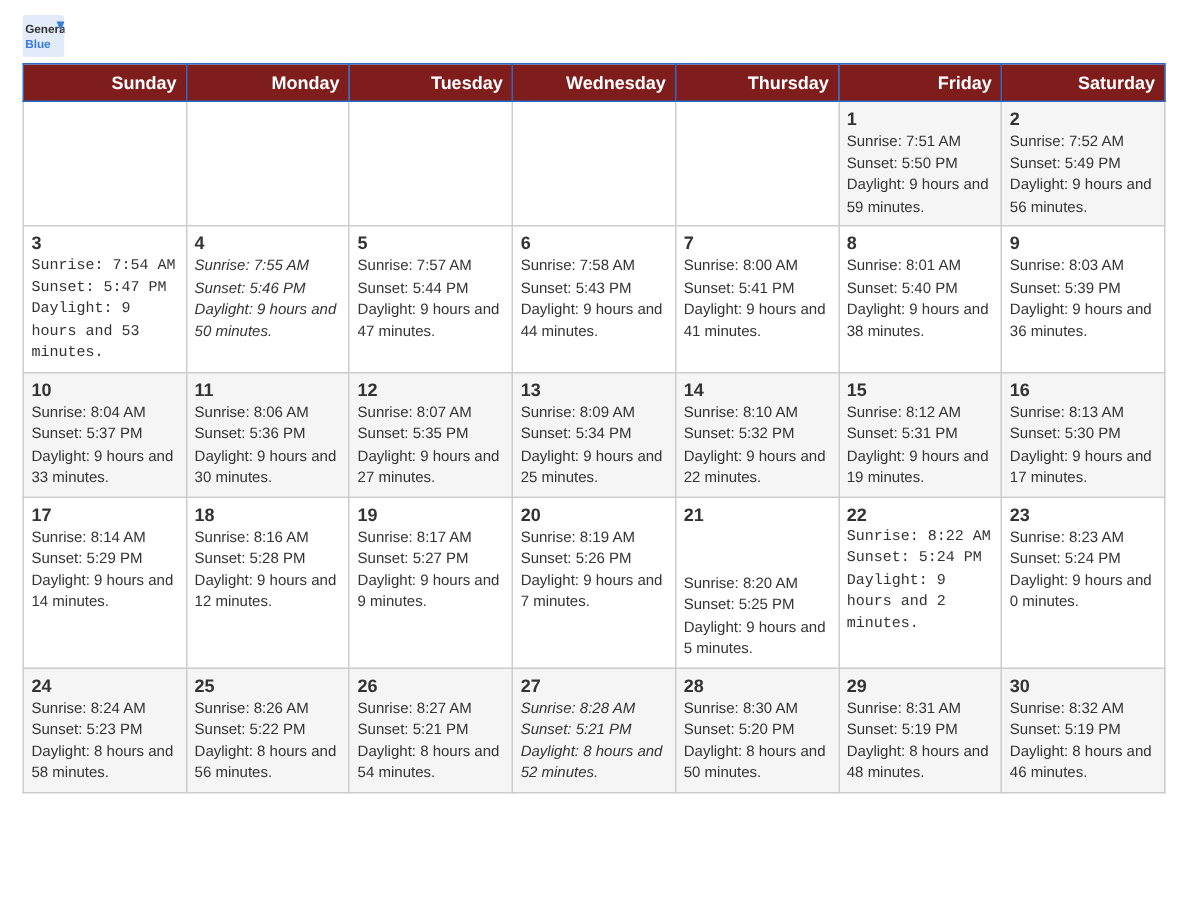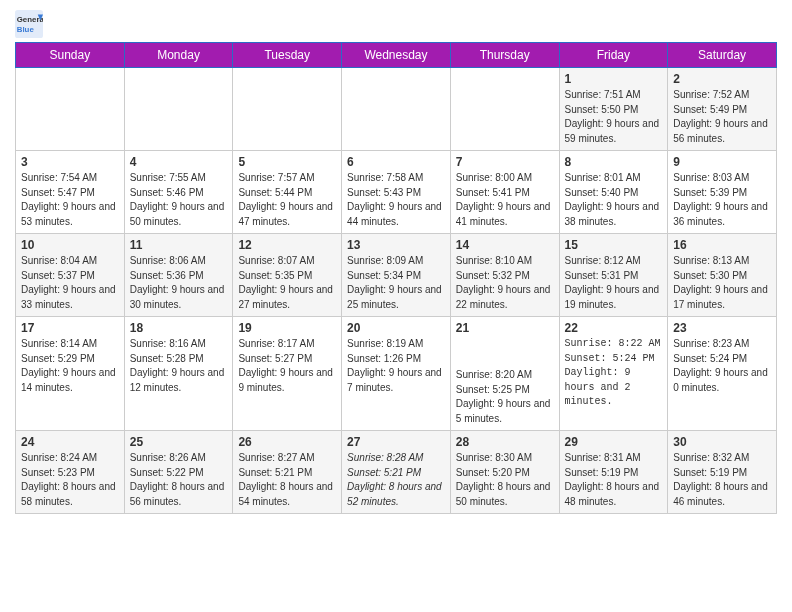--- a/index.html
+++ b/index.html
@@ -47,26 +47,26 @@
     .location {
       font-size: 14px;
       color: #555;
     }
     table {
       width: 100%;
       border-collapse: collapse;
       table-layout: fixed;
     }
     thead tr th {
-      background-color: #a21caf;
+      background-color: #7f1d1d;
       color: white;
-      text-align: center;
+      text-align: right;
       padding: 5px 6px;
       font-size: 12px;
-      font-weight: normal;
+      font-weight: bold;
       border: 1px solid #2a6bc5;
     }
     tbody tr td {
       border: 1px solid #ccc;
       vertical-align: top;
       padding: 4px 5px;
       font-size: 10px;
       color: #333;
       height: 82px;
       background: #fff;
@@ -140,27 +140,27 @@
           <td>
             <span class="day-number">2</span>
             <div class="day-info" style="white-space: pre-line;">Sunrise: 7:52 AM
 Sunset: 5:49 PM
 Daylight: 9 hours and 56 minutes.</div>
           </td>
         </tr>
         <tr>
           <td>
             <span class="day-number">3</span>
-            <div class="day-info" style="white-space: pre-line;">Sunrise: 7:54 AM
+            <div class="day-info" style="white-space: pre-line; font-family: Liberation Mono, monospace;">Sunrise: 7:54 AM
 Sunset: 5:47 PM
 Daylight: 9 hours and 53 minutes.</div>
           </td>
           <td>
             <span class="day-number">4</span>
-            <div class="day-info" style="white-space: pre-line;">Sunrise: 7:55 AM
+            <div class="day-info" style="white-space: pre-line; font-style: italic;">Sunrise: 7:55 AM
 Sunset: 5:46 PM
 Daylight: 9 hours and 50 minutes.</div>
           </td>
           <td>
             <span class="day-number">5</span>
             <div class="day-info" style="white-space: pre-line;">Sunrise: 7:57 AM
 Sunset: 5:44 PM
 Daylight: 9 hours and 47 minutes.</div>
           </td>
           <td>
@@ -247,21 +247,21 @@
           </td>
           <td>
             <span class="day-number">19</span>
             <div class="day-info" style="white-space: pre-line;">Sunrise: 8:17 AM
 Sunset: 5:27 PM
 Daylight: 9 hours and 9 minutes.</div>
           </td>
           <td>
             <span class="day-number">20</span>
             <div class="day-info" style="white-space: pre-line;">Sunrise: 8:19 AM
-Sunset: 1:26 PM
+Sunset: 5:26 PM
 Daylight: 9 hours and 7 minutes.</div>
           </td>
           <td>
             <span class="day-number">21</span>
             <div class="day-info" style="white-space: pre-line; margin-top: 33px;">Sunrise: 8:20 AM
 Sunset: 5:25 PM
 Daylight: 9 hours and 5 minutes.</div>
           </td>
           <td>
             <span class="day-number">22</span>

